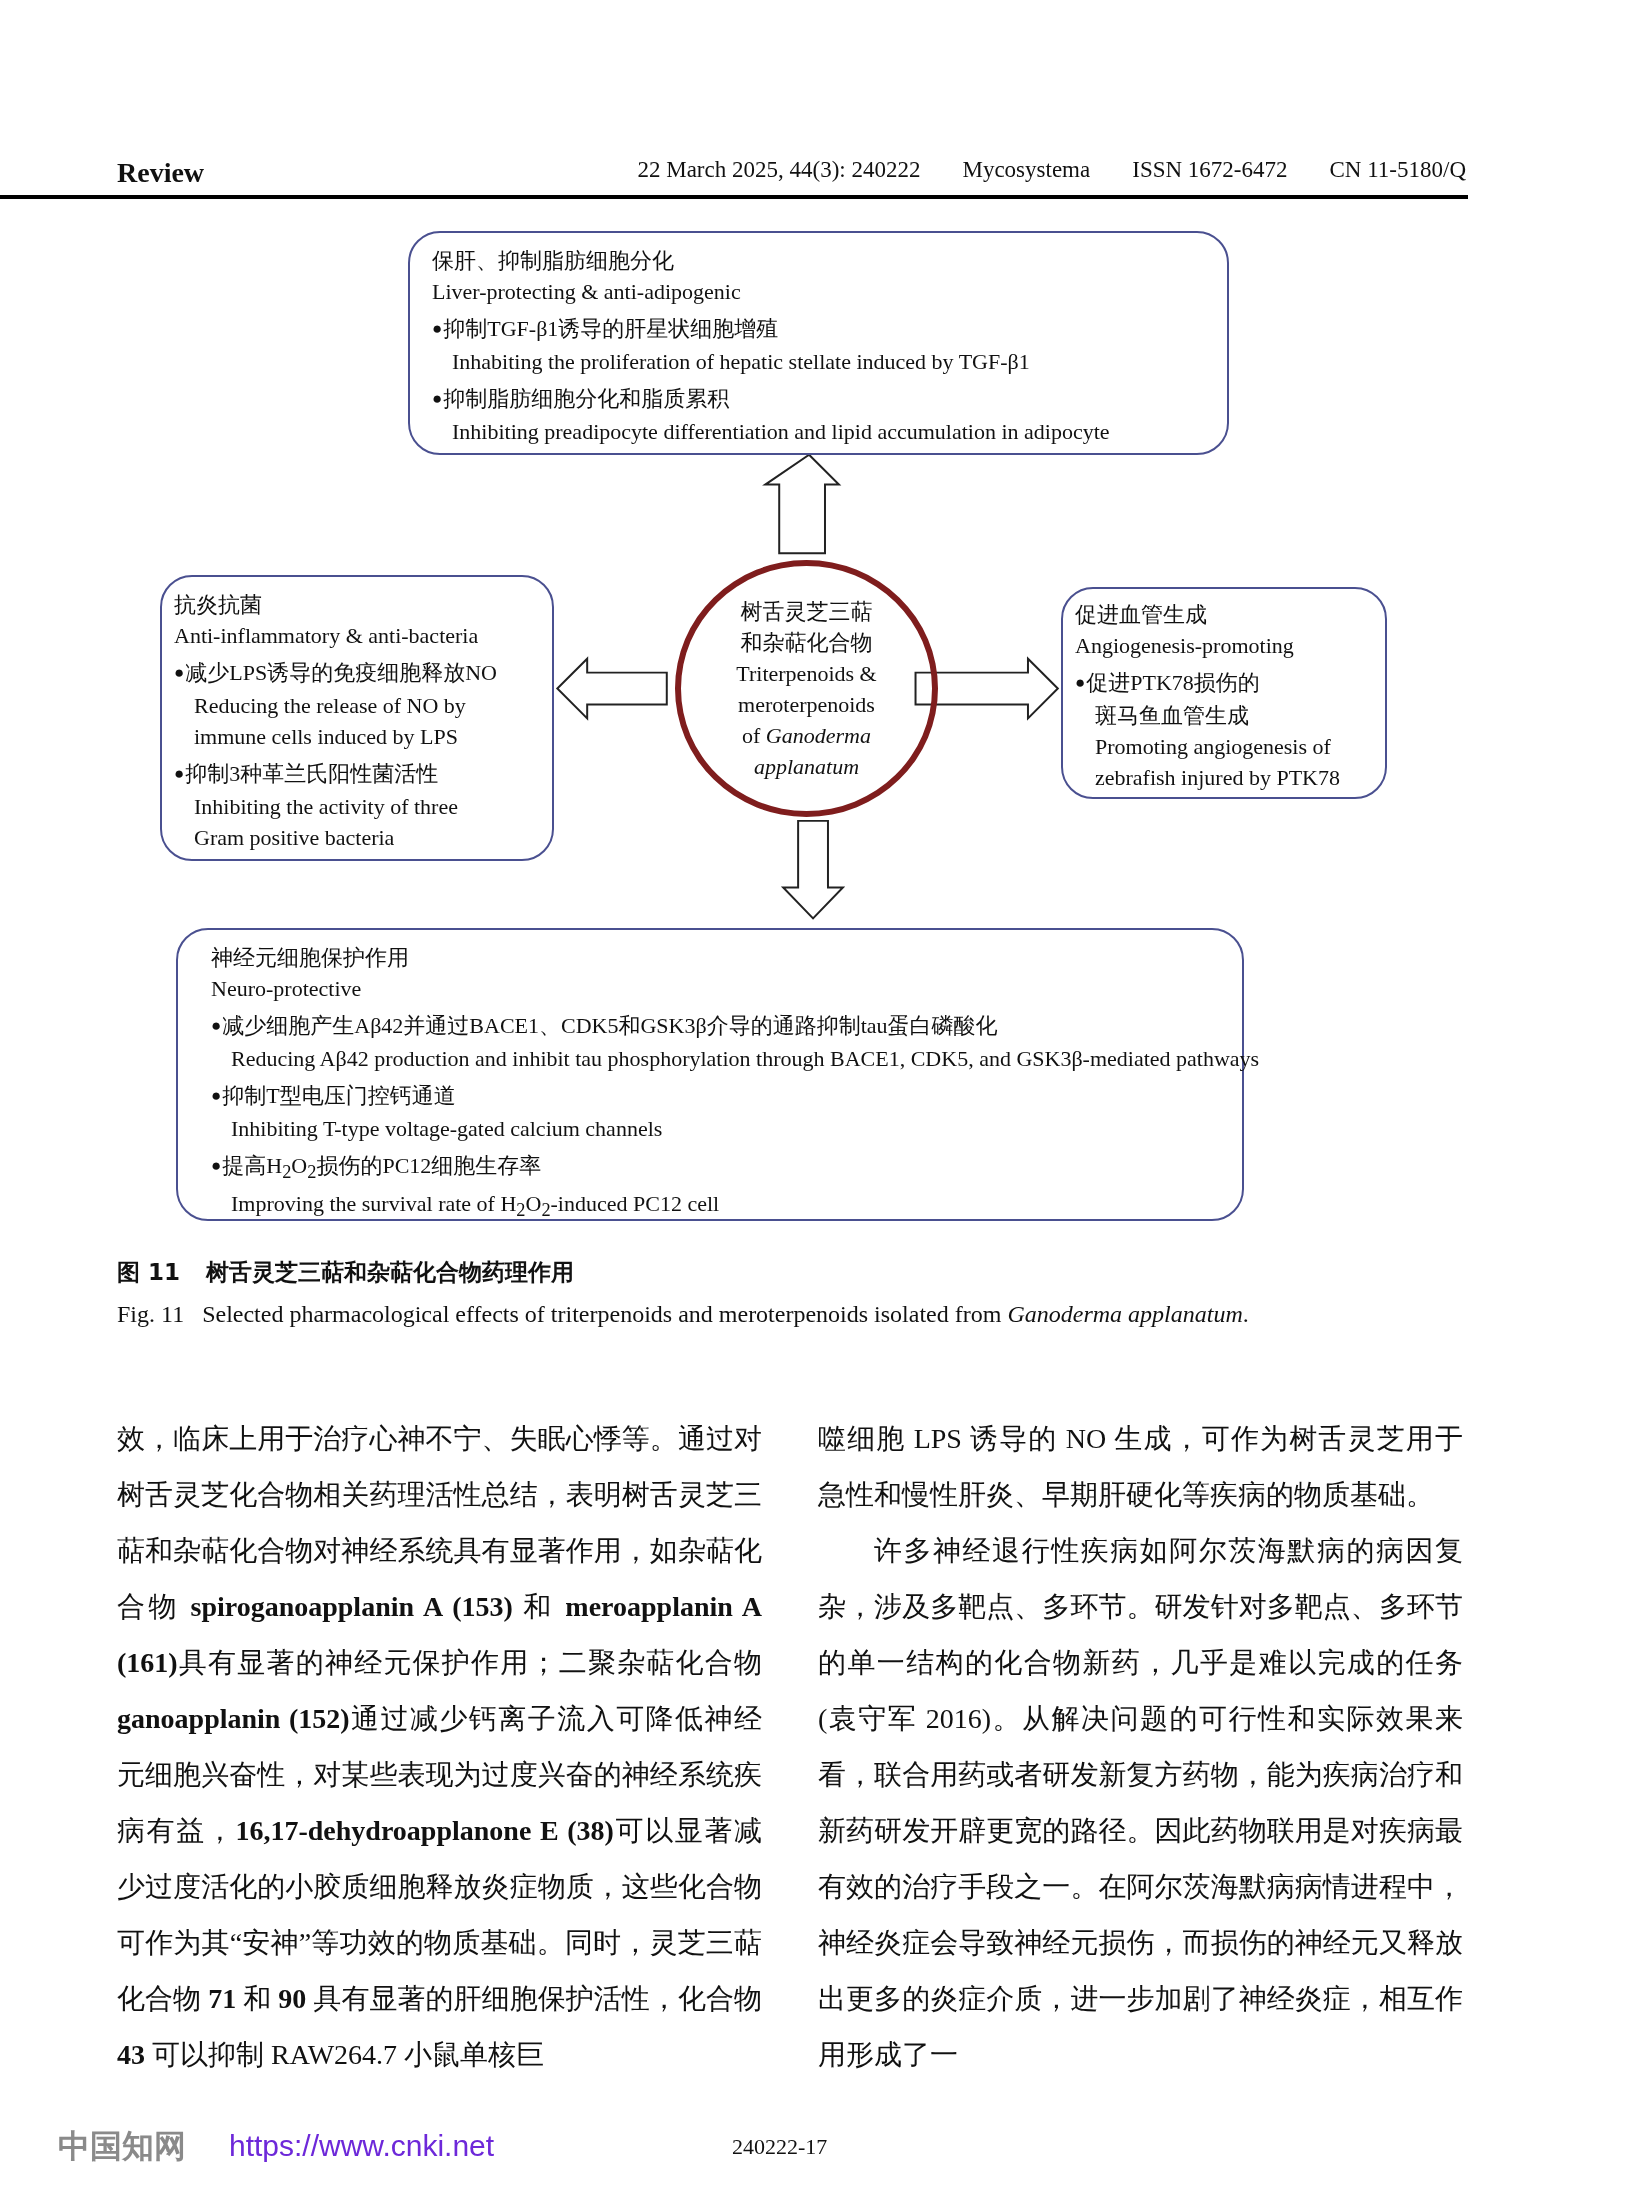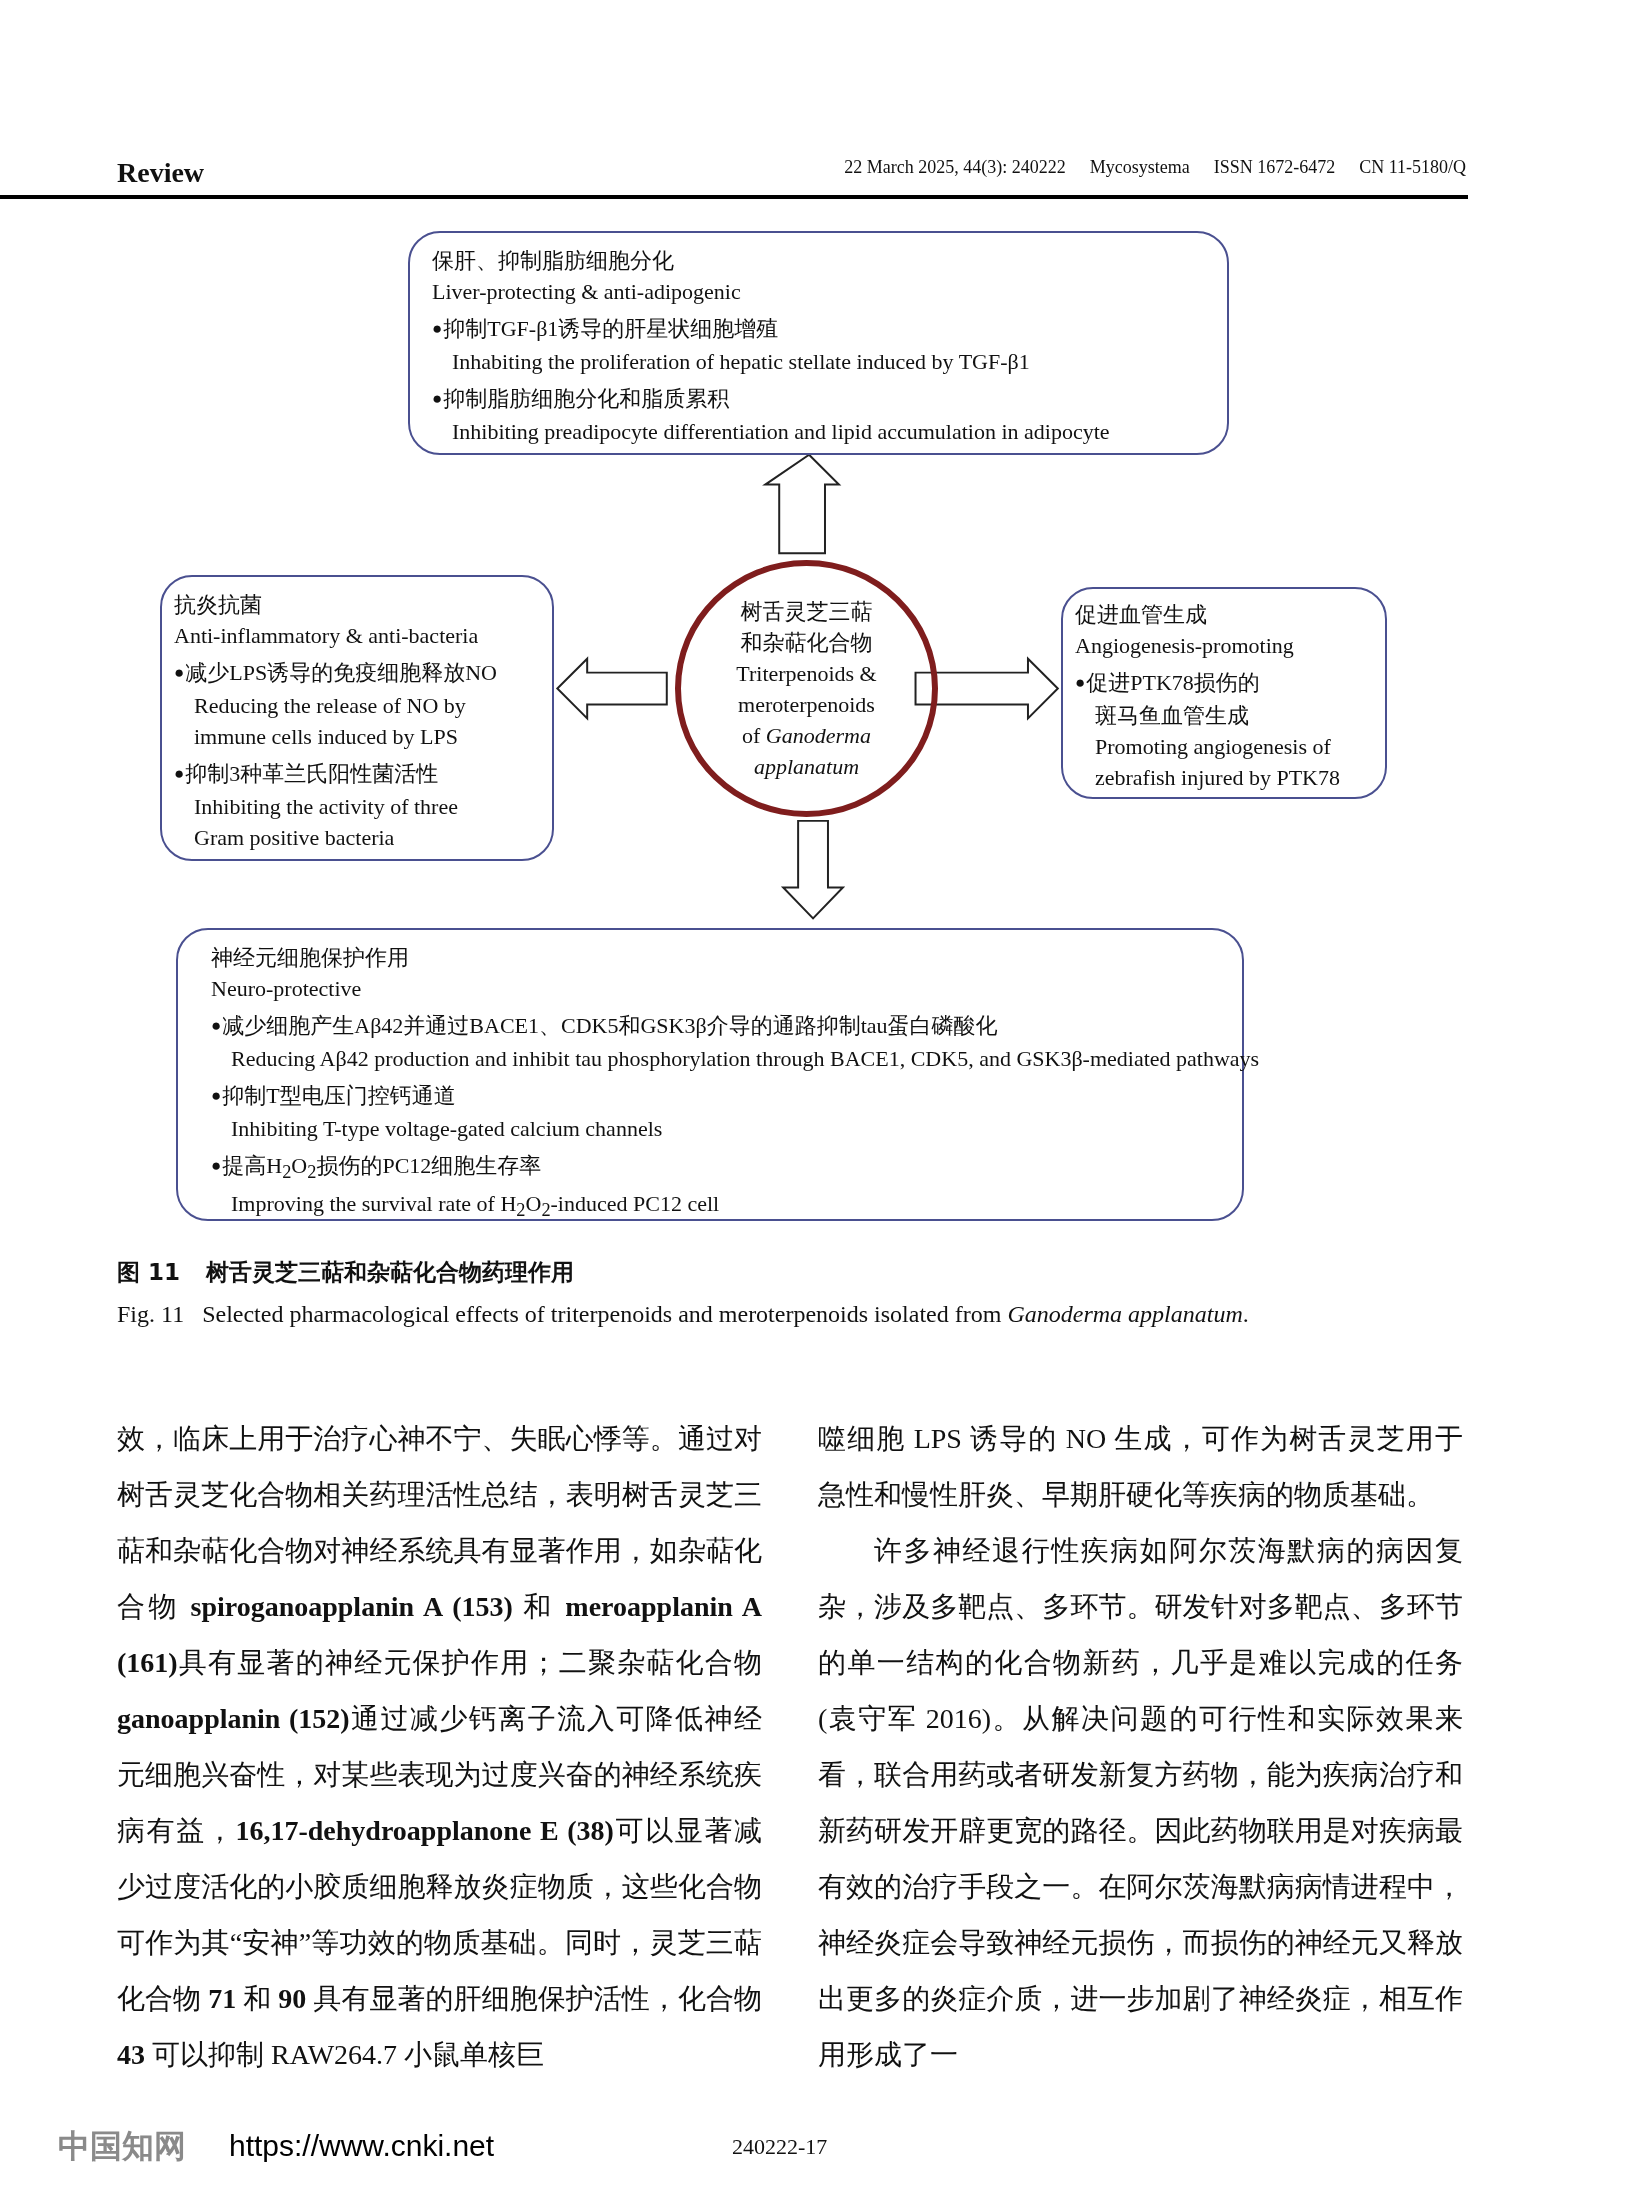--- a/index.html
+++ b/index.html
@@ -1,20 +1,20 @@
 <!DOCTYPE html>
 <html><head>
 <meta charset="utf-8">
 <style>
   html, body { margin:0; padding:0; background:#ffffff; }
   body { width:1645px; height:2206px; position:relative; overflow:hidden;
          font-family:"Liberation Serif", "DejaVu Serif", serif; color:#111; }
   .abs { position:absolute; }
   .hdr-left { left:117px; top:157px; font-size:28px; font-weight:bold; }
-  .hdr-right { right:179px; top:157px; font-size:18px; display:flex; gap:24px; white-space:nowrap; }
+  .hdr-right { right:179px; top:157px; font-size:23px; display:flex; gap:42px; white-space:nowrap; }
   .hdr-rule { left:0; top:195px; width:1468px; height:4px; background:#000; }
 
   .box { position:absolute; border:2px solid #4a5090; border-radius:32px; background:#fff; box-sizing:border-box; }
   .box .line { white-space:nowrap; line-height:31px; font-size:22px; }
   .box .ind { padding-left:20px; }
   .box .gap { margin-top:6px; }
   .bullet::before { content:"\25CF"; font-size:17px; margin-right:1px; position:relative; top:-2px; }
 
   .circle { position:absolute; left:675px; top:560px; width:263px; height:257px; border:6px solid #7f1d1d;
             border-radius:50%; box-sizing:border-box; display:flex; flex-direction:column; align-items:center;
@@ -29,21 +29,21 @@
   .cap-en .it { font-style:italic; }
 
   .col { position:absolute; top:1411px; width:645px; font-size:28px; line-height:56px; text-align:justify; }
   .col p { margin:0; }
   .col-left { left:117px; }
   .col-right { left:818px; }
   .b { font-weight:bold; }
   .indent { text-indent:2em; }
 
   .foot-logo { left:58px; top:2125px; font-size:32px; color:#8a8a8a; font-family:"DejaVu Sans", sans-serif; font-weight:bold; }
-  .foot-url { left:229px; top:2129px; font-size:30px; color:#000000; font-family:"Liberation Sans", sans-serif; }
+  .foot-url { left:229px; top:2129px; font-size:30px; color:#6d28d9; font-family:"Liberation Sans", sans-serif; }
   .foot-page { left:732px; top:2134px; font-size:22px; }
 </style>
 </head>
 <body>
 
 <div class="abs hdr-left">Review</div>
 <div class="abs hdr-right">
   <span>22 March 2025, 44(3): 240222</span>
   <span>Mycosystema</span>
   <span>ISSN 1672-6472</span>

